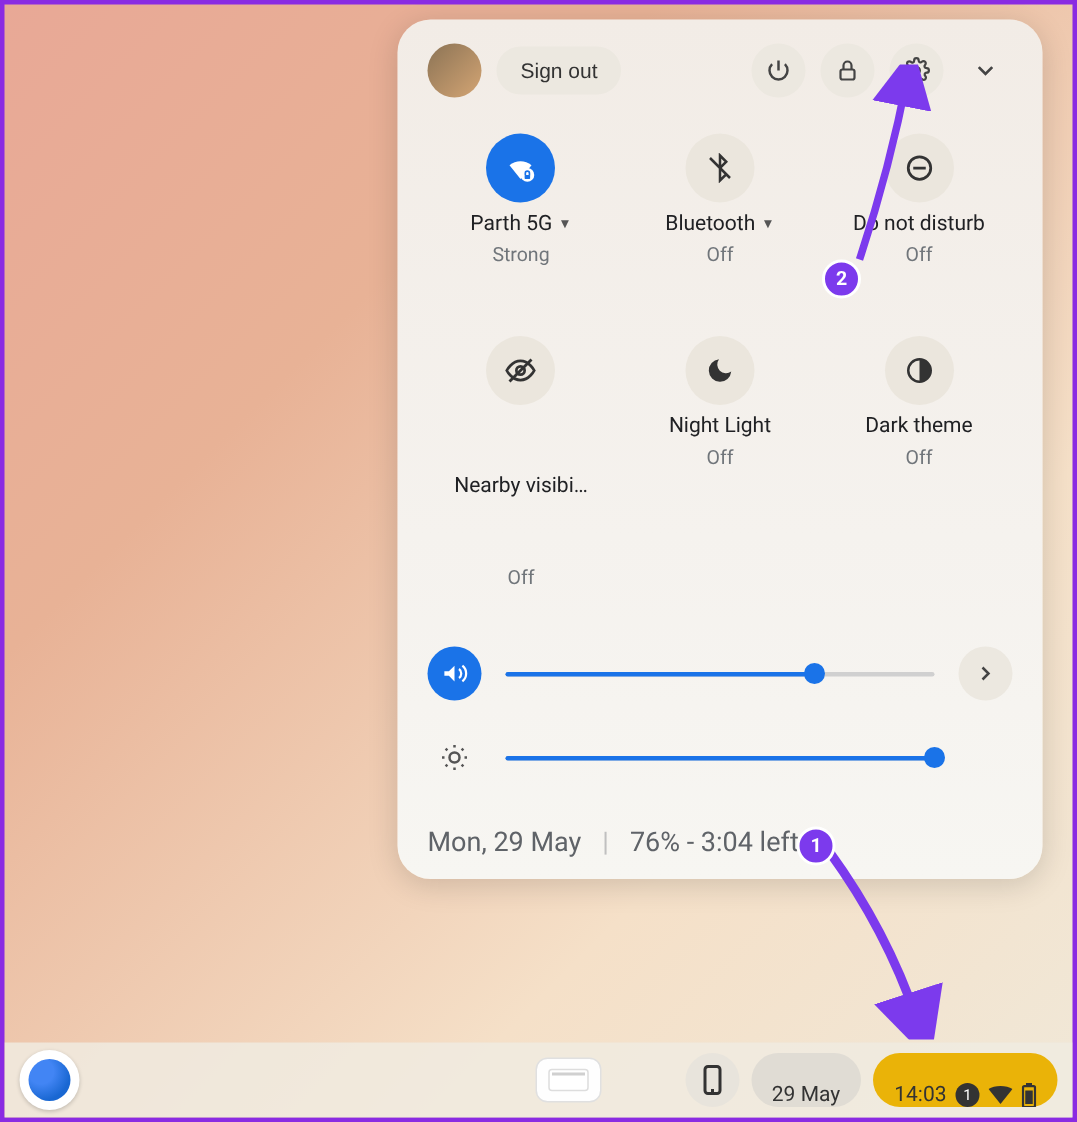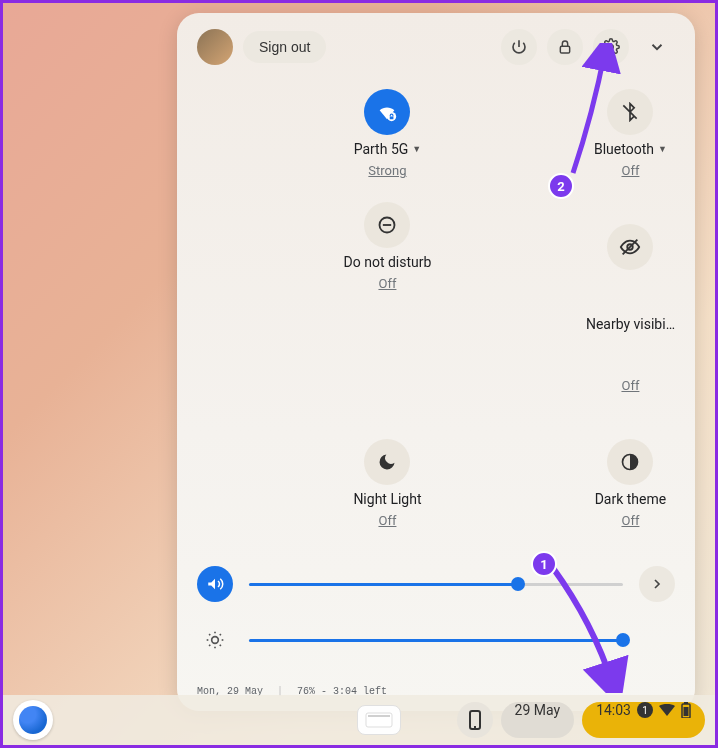--- a/index.html
+++ b/index.html
@@ -13,51 +13,51 @@
   .taskbar {
     position: absolute; bottom: 0; left: 0; right: 0; height: 50px;
     background: rgba(240,235,225,0.85);
     display: flex; align-items: center; padding: 0 10px; gap: 8px;
   }
   .launcher { width:40px;height:40px;border-radius:50%;background:#fff;display:flex;align-items:center;justify-content:center;box-shadow:0 1px 3px rgba(0,0,0,0.2); }
   .launcher-inner{width:28px;height:28px;border-radius:50%;background:radial-gradient(circle at 30% 30%,#4285f4 30%,#1967d2 70%);}
   .tb-spacer{flex:1;}
   .tb-app{width:44px;height:30px;border-radius:8px;background:#fefefe;border:1px solid #e0e0e0;display:flex;align-items:center;justify-content:center;}
   .tb-phone{width:36px;height:36px;border-radius:50%;display:flex;align-items:center;justify-content:center;background:#e8e4dc;color:#333;}
-  .tb-date,.tb-time{height:36px;border-radius:18px;background:#e0dcd4;display:flex;align-items:flex-start;padding:0 14px;font-size:14px;color:#333;gap:6px;}
+  .tb-date,.tb-time{height:36px;border-radius:18px;background:#e0dcd4;display:flex;align-items:flex-end;padding:0 14px;font-size:14px;color:#333;gap:6px;}
   .tb-time{background:#eab308;}
   .tb-icons{display:flex;align-items:center;gap:6px;font-size:12px;}
   .tb-badge{background:#333;color:#fff;border-radius:50%;width:16px;height:16px;display:inline-flex;align-items:center;justify-content:center;font-size:10px;}
   .panel{
-    position:absolute; top:10px; right:20px; width:518px;
+    position:absolute; top:10px; right:20px; width:430px;
     background:linear-gradient(180deg,#f2ece6 0%,#f5f2ee 60%,#f7f6f2 100%);
     border-radius:22px; padding:16px 20px 14px 20px;
     box-shadow:0 4px 20px rgba(0,0,0,0.15);
   }
   .hdr{display:flex;align-items:center;gap:10px;margin-bottom:18px;}
   .avatar{width:36px;height:36px;border-radius:50%;background:linear-gradient(135deg,#8b7355,#d4a574);}
   .signout{background:#ece8e0;border:none;border-radius:18px;padding:8px 16px;font-size:14px;font-weight:500;color:#333;}
   .hbtn{width:36px;height:36px;border-radius:50%;background:#ece8e0;display:flex;align-items:center;justify-content:center;color:#444;}
-  .grid{display:grid;grid-template-columns:repeat(1,1fr);gap:12px 8px;margin-bottom:20px;}
+  .grid{display:grid;grid-template-columns:repeat(3,1fr);gap:12px 8px;margin-bottom:20px;}
   .tile{display:flex;flex-direction:column;align-items:center;text-align:center;gap:6px;padding:6px 0;}
   .ticon{width:46px;height:46px;border-radius:50%;background:#ebe6dd;display:flex;align-items:center;justify-content:center;color:#333;}
   .ticon.active{background:#1a73e8;color:#fff;}
   .tlabel{font-size:14px;color:#202124;font-weight:400;display:flex;align-items:center;gap:4px;}
-  .tstatus{font-size:13px;color:#70757a;text-decoration:underline;}
+  .tstatus{font-size:13px;color:#70757a;}
   .caret{font-size:9px;color:#555;}
   .sliders{margin:12px 0 8px 0;}
   .srow{display:flex;align-items:center;gap:16px;margin-bottom:20px;}
   .sicon{width:36px;height:36px;border-radius:50%;display:flex;align-items:center;justify-content:center;}
   .sicon.vol{background:#1a73e8;color:#fff;}
   .sicon.bri{color:#555;}
   .strack{flex:1;height:3px;background:#d0d0d0;position:relative;border-radius:2px;}
   .sfill{position:absolute;left:0;top:0;height:100%;background:#1a73e8;border-radius:2px;}
   .sthumb{position:absolute;top:50%;transform:translate(-50%,-50%);width:14px;height:14px;border-radius:50%;background:#1a73e8;}
   .sbtn{width:36px;height:36px;border-radius:50%;background:#ece8e0;display:flex;align-items:center;justify-content:center;color:#444;}
-  .footer{display:flex;gap:14px;font-size:10px;color:#5f6368;padding-top:8px;font-family:Liberation Mono, monospace;}
+  .footer{display:flex;gap:14px;font-size:18px;color:#5f6368;padding-top:8px;}
   .fdiv{color:#c0c0c0;}
   .annot{position:absolute;z-index:50;}
   .abadge{width:26px;height:26px;border-radius:50%;background:#7c3aed;color:#fff;display:flex;align-items:center;justify-content:center;font-size:13px;font-weight:bold;border:2px solid #fff;}
   .arrow{position:absolute;z-index:48;}
   svg{display:block;}
   .hidden-tile{grid-column:span 2;}
 </style>
 </head>
 <body>
 

